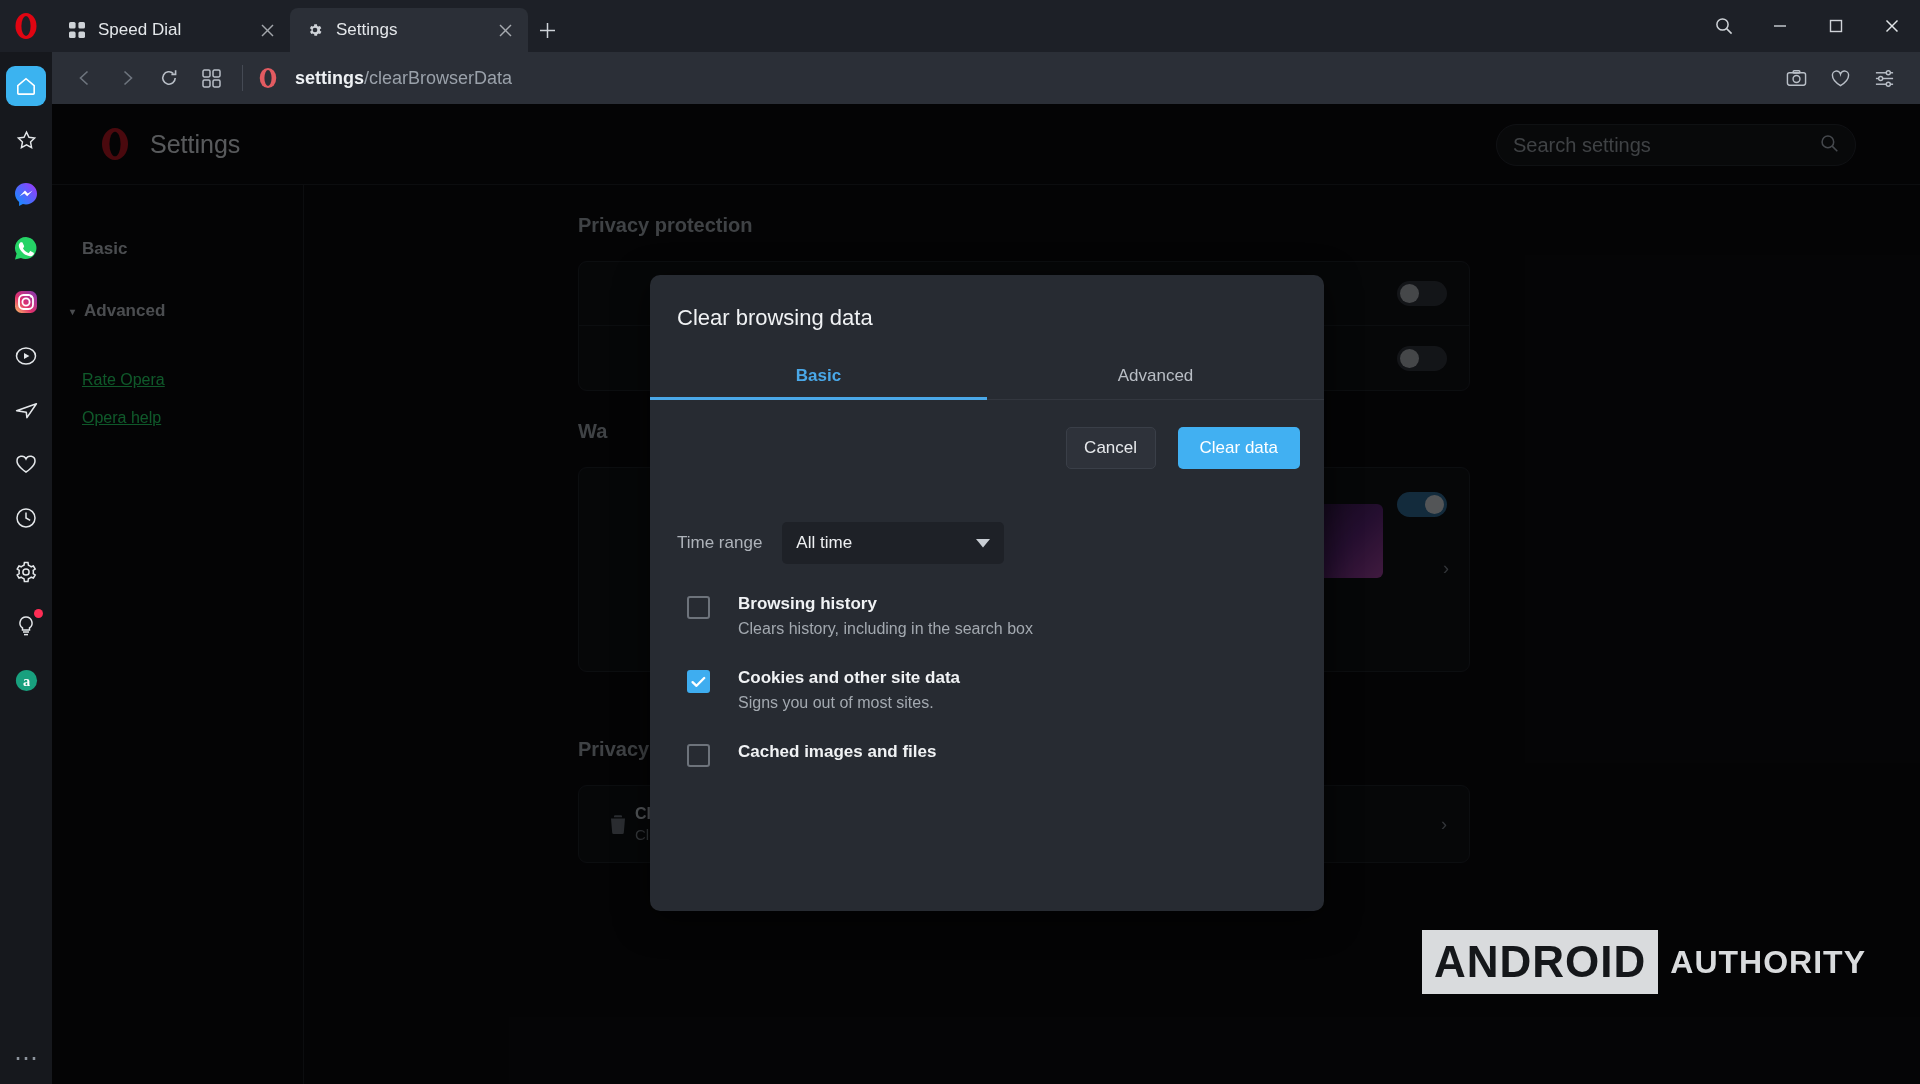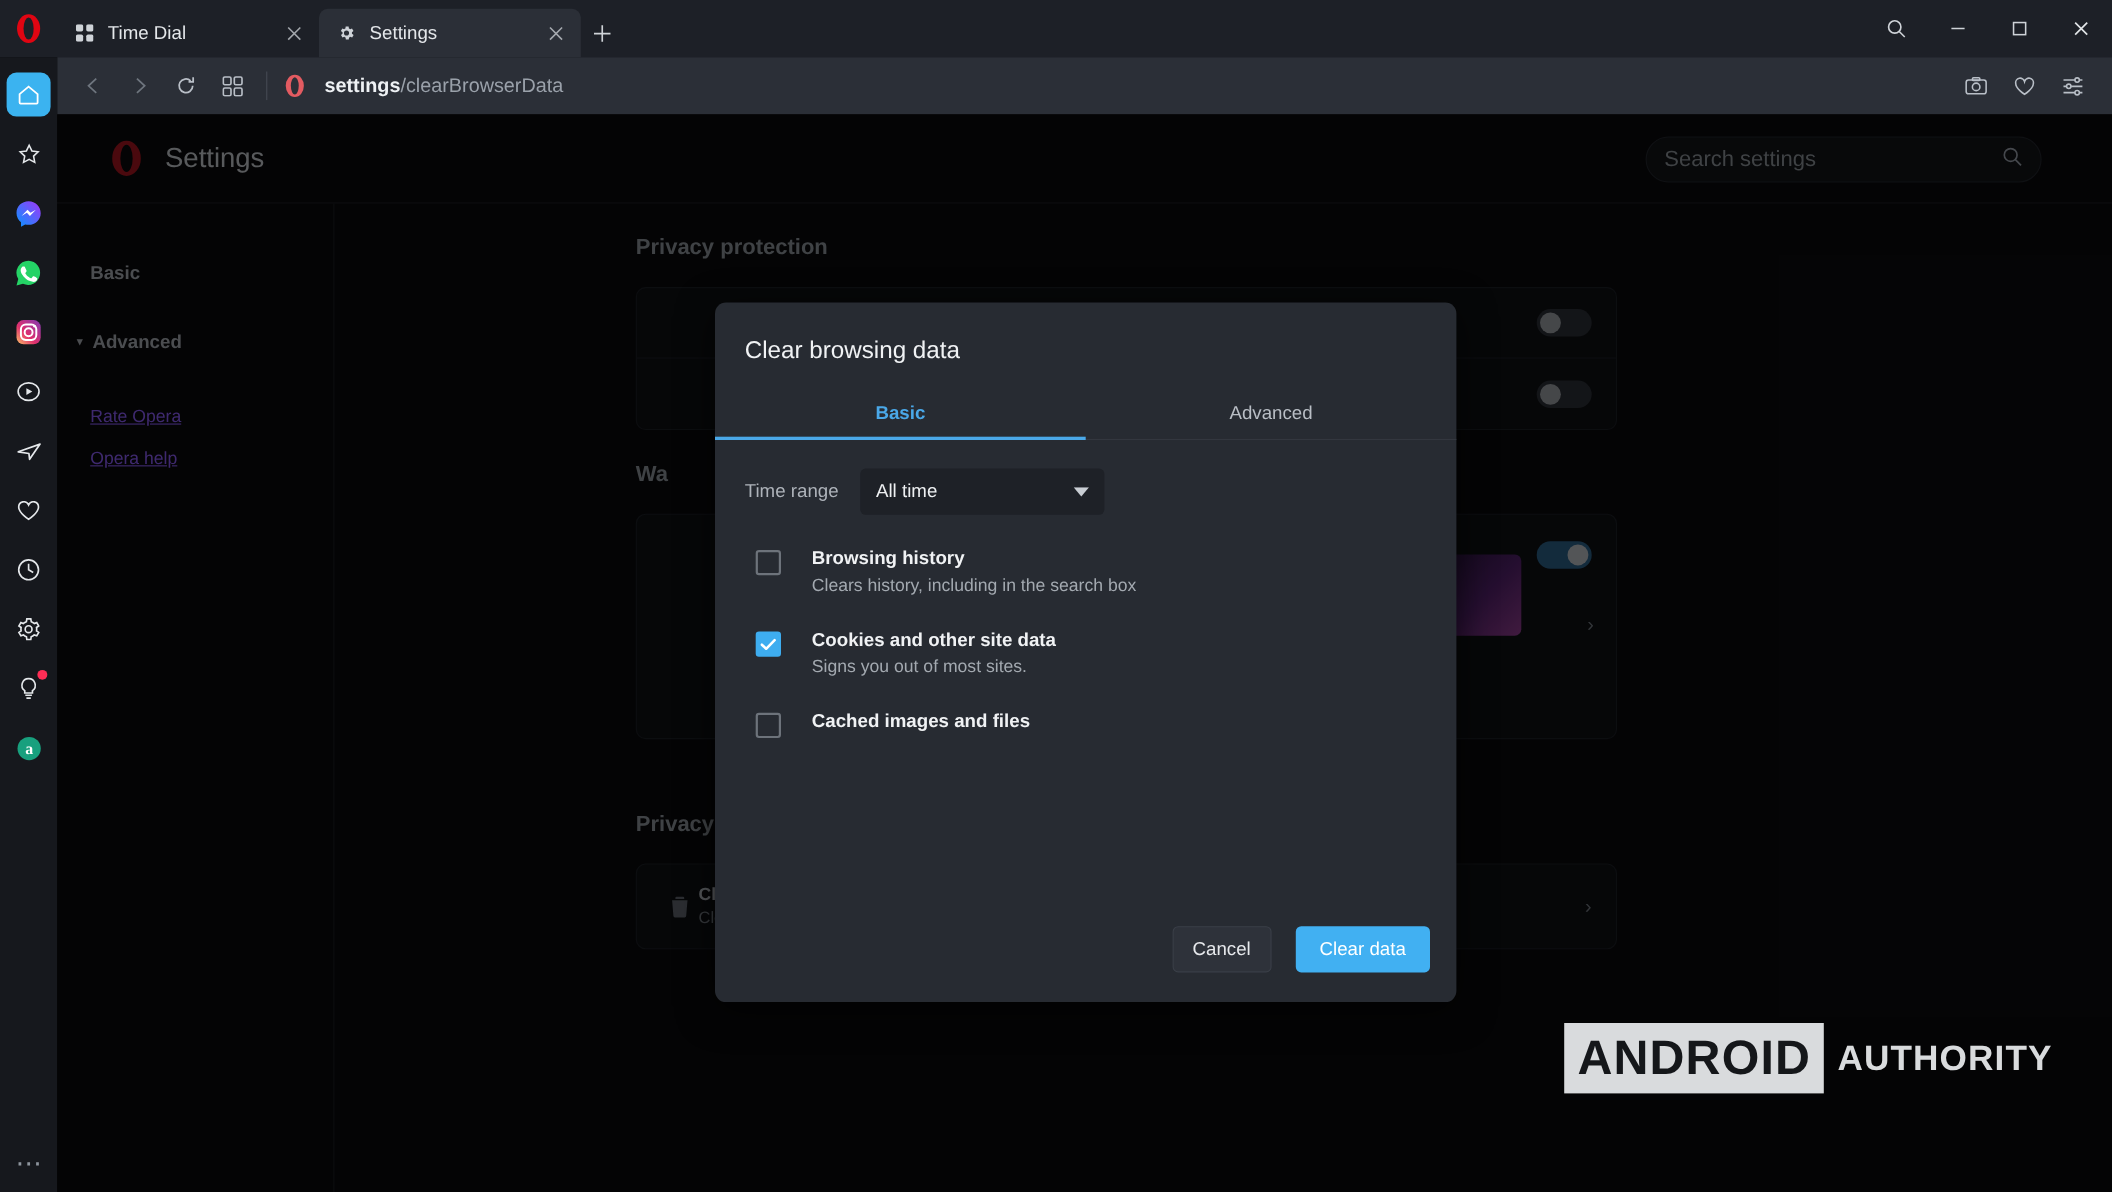--- a/index.html
+++ b/index.html
@@ -101,21 +101,21 @@
   }
   #search-settings input::placeholder { color: #8c9298; }
 
   #nav { position: absolute; left: 0; top: 81px; width: 252px; height: 899px;
     border-right: 1px solid #1b1d22; padding-top: 42px; }
   .nav-item { height: 44px; display: flex; align-items: center;
     padding-left: 30px; font-size: 17px; color: #a6abb2; font-weight: 600; }
   .nav-item .caret { margin-right: 9px; font-size: 10px; color: #a6abb2; }
   .nav-sub { margin-top: 38px; }
   .nav-link { display: block; margin: 0 0 20px 30px; font-size: 16px;
-    color: #8b5cf6; text-decoration: underline; }
+    color: #22c55e; text-decoration: underline; }
 
   #content { position: absolute; left: 268px; top: 81px; width: 1616px;
     height: 899px; overflow: hidden; }
   .section-title { font-size: 20px; color: #8d939a; font-weight: 700;
     margin: 29px 0 0 258px; }
   .card { margin: 24px 0 0 258px; width: 892px;
     border: 1px solid #1c1f25; border-radius: 9px; background: #0e1013; }
   .card-row { height: 64px; display: flex; align-items: center;
     padding: 0 22px; border-bottom: 1px solid #1c1f25; }
   .card-row:last-child { border-bottom: 0; }
@@ -204,21 +204,21 @@
 
   <div class="tab inactive">
     <span class="tab-ico">
       <svg width="16" height="16" viewBox="0 0 16 16" fill="#cfd3d8">
           <rect x="0" y="0" width="6.6" height="6.6" rx="1.6"></rect>
           <rect x="9.4" y="0" width="6.6" height="6.6" rx="1.6"></rect>
           <rect x="0" y="9.4" width="6.6" height="6.6" rx="1.6"></rect>
           <rect x="9.4" y="9.4" width="6.6" height="6.6" rx="1.6"></rect>
         </svg>
     </span>
-    <span class="tab-label">Time Dial</span>
+    <span class="tab-label">Speed Dial</span>
     <span class="tab-close">
       <svg width="13" height="13" viewBox="0 0 13 13" stroke="#cfd3d8" stroke-width="1.4">
           <line x1="1" y1="1" x2="12" y2="12"></line>
           <line x1="12" y1="1" x2="1" y2="12"></line>
         </svg>
     </span>
   </div>
 
   <div class="tab active">
     <span class="tab-ico">
@@ -511,20 +511,25 @@
 
   <div id="dlg-tabs">
     <div class="dlg-tab active">
       <span>Basic</span>
     </div>
     <div class="dlg-tab">
       <span>Advanced</span>
     </div>
   </div>
 
+  <div id="dlg-footer">
+    <div class="dlg-btn" id="btn-cancel">Cancel</div>
+    <div class="dlg-btn" id="btn-cleardata">Clear data</div>
+  </div>
+
   <div id="dlg-body">
     <div id="timerange-row">
       <span id="timerange-label">Time range</span>
       <div id="timerange-select">
         <span>All time</span>
         <span class="arrow">
           <svg width="14" height="9" viewBox="0 0 14 9" fill="#c9ced4">
               <polygon points="0,0 14,0 7,8.4"></polygon>
             </svg>
         </span>
@@ -551,23 +556,18 @@
       </span>
     </div>
 
     <div class="chk-row">
       <span class="chk-box"></span>
       <span>
         <div class="chk-title">Cached images and files</div>
       </span>
     </div>
   </div>
-
-  <div id="dlg-footer">
-    <div class="dlg-btn" id="btn-cancel">Cancel</div>
-    <div class="dlg-btn" id="btn-cleardata">Clear data</div>
-  </div>
 </div>
 
 <div id="watermark">
   <span id="wm-a">ANDROID</span>
   <span id="wm-b">AUTHORITY</span>
 </div>
 
 </body></html>

